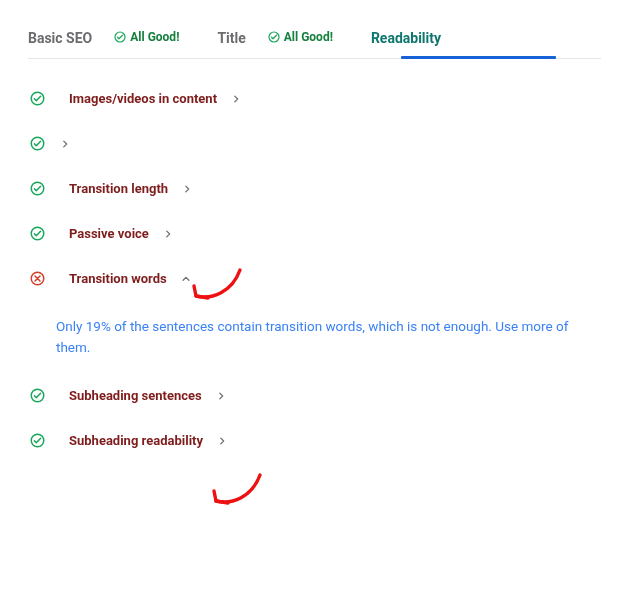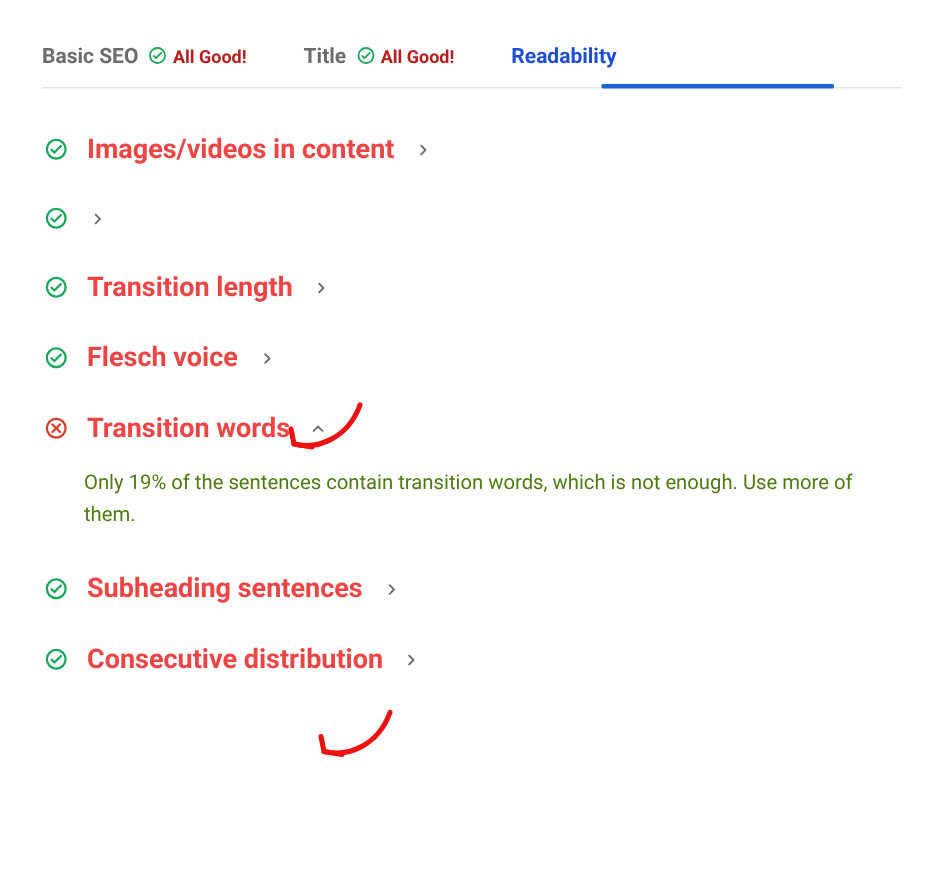--- a/index.html
+++ b/index.html
@@ -15,35 +15,35 @@
   .tabs {
     display: flex;
     align-items: center;
     border-bottom: 1px solid #e5e5e5;
     padding-bottom: 6px;
     gap: 38px;
     position: relative;
   }
   .tab {
     display: flex;
-    align-items: flex-end;
-    gap: 7px;
+    align-items: center;
+    gap: 22px;
     cursor: pointer;
     padding: 2px 0 6px 0;
   }
   .tab-label {
     font-size: 14px;
     font-weight: 700;
     color: #6c6c70;
   }
-  .tab.active .tab-label { color: #1d4ed8; }
+  .tab.active .tab-label { color: #0f766e; }
   .tab-badge {
     font-size: 12px;
     font-weight: 700;
-    color: #b91c1c;
+    color: #15803d;
   }
   .tab-badge-icon {
     display: inline-block;
     vertical-align: middle;
     margin-right: 4px;
   }
   .tab-underline {
     position: absolute;
     height: 3px;
     background: #1762d6;
@@ -55,30 +55,31 @@
   .item { padding: 12px 0 14px 0; }
   .item-header {
     display: flex;
     align-items: center;
     gap: 12px;
     cursor: pointer;
     position: relative;
   }
   .status-icon { flex: 0 0 18px; height: 18px; display:flex;align-items:center;justify-content:center; }
   .item-title {
-    font-size: 18px;
+    font-size: 13px;
     font-weight: 700;
-    color: #ef4444;
+    color: #7f1d1d;
+    margin-left: 11px;
   }
   .chevron { margin-left: 2px; color: #6e6e72; }
   .item-body {
-    margin: 16px 0 2px 28px;
+    margin: 28px 0 2px 28px;
     font-size: 13.5px;
     line-height: 1.55;
-    color: #4d7c0f;
+    color: #3b82f6;
     max-width: 540px;
   }
   
   .annot {
     position: absolute;
     pointer-events: none;
   }
 </style>
 </head>
 <body>
@@ -167,21 +168,21 @@
     </div>
 
     <div class="item">
       <div class="item-header">
         <span class="status-icon">
           <svg width="15" height="15" viewBox="0 0 24 24">
               <circle cx="12" cy="12" r="10" fill="none" stroke="#18a65b" stroke-width="2.4"></circle>
               <path d="M7 12.5l3 3 7-7" fill="none" stroke="#18a65b" stroke-width="2.4" stroke-linecap="round" stroke-linejoin="round"></path>
             </svg>
         </span>
-        <span class="item-title">Flesch voice</span>
+        <span class="item-title">Passive voice</span>
         <span class="chevron">
           <svg width="10" height="10" viewBox="0 0 24 24">
               <path d="M9 5l7 7-7 7" fill="none" stroke="#6e6e72" stroke-width="3" stroke-linecap="round" stroke-linejoin="round"></path>
             </svg>
         </span>
       </div>
     </div>
 
     <div class="item">
       <div class="item-header">
@@ -219,21 +220,21 @@
     </div>
 
     <div class="item">
       <div class="item-header">
         <span class="status-icon">
           <svg width="15" height="15" viewBox="0 0 24 24">
               <circle cx="12" cy="12" r="10" fill="none" stroke="#18a65b" stroke-width="2.4"></circle>
               <path d="M7 12.5l3 3 7-7" fill="none" stroke="#18a65b" stroke-width="2.4" stroke-linecap="round" stroke-linejoin="round"></path>
             </svg>
         </span>
-        <span class="item-title">Consecutive distribution</span>
+        <span class="item-title">Subheading readability</span>
         <span class="chevron">
           <svg width="10" height="10" viewBox="0 0 24 24">
               <path d="M9 5l7 7-7 7" fill="none" stroke="#6e6e72" stroke-width="3" stroke-linecap="round" stroke-linejoin="round"></path>
             </svg>
         </span>
       </div>
     </div>
 
     <div class="item">
     </div>

